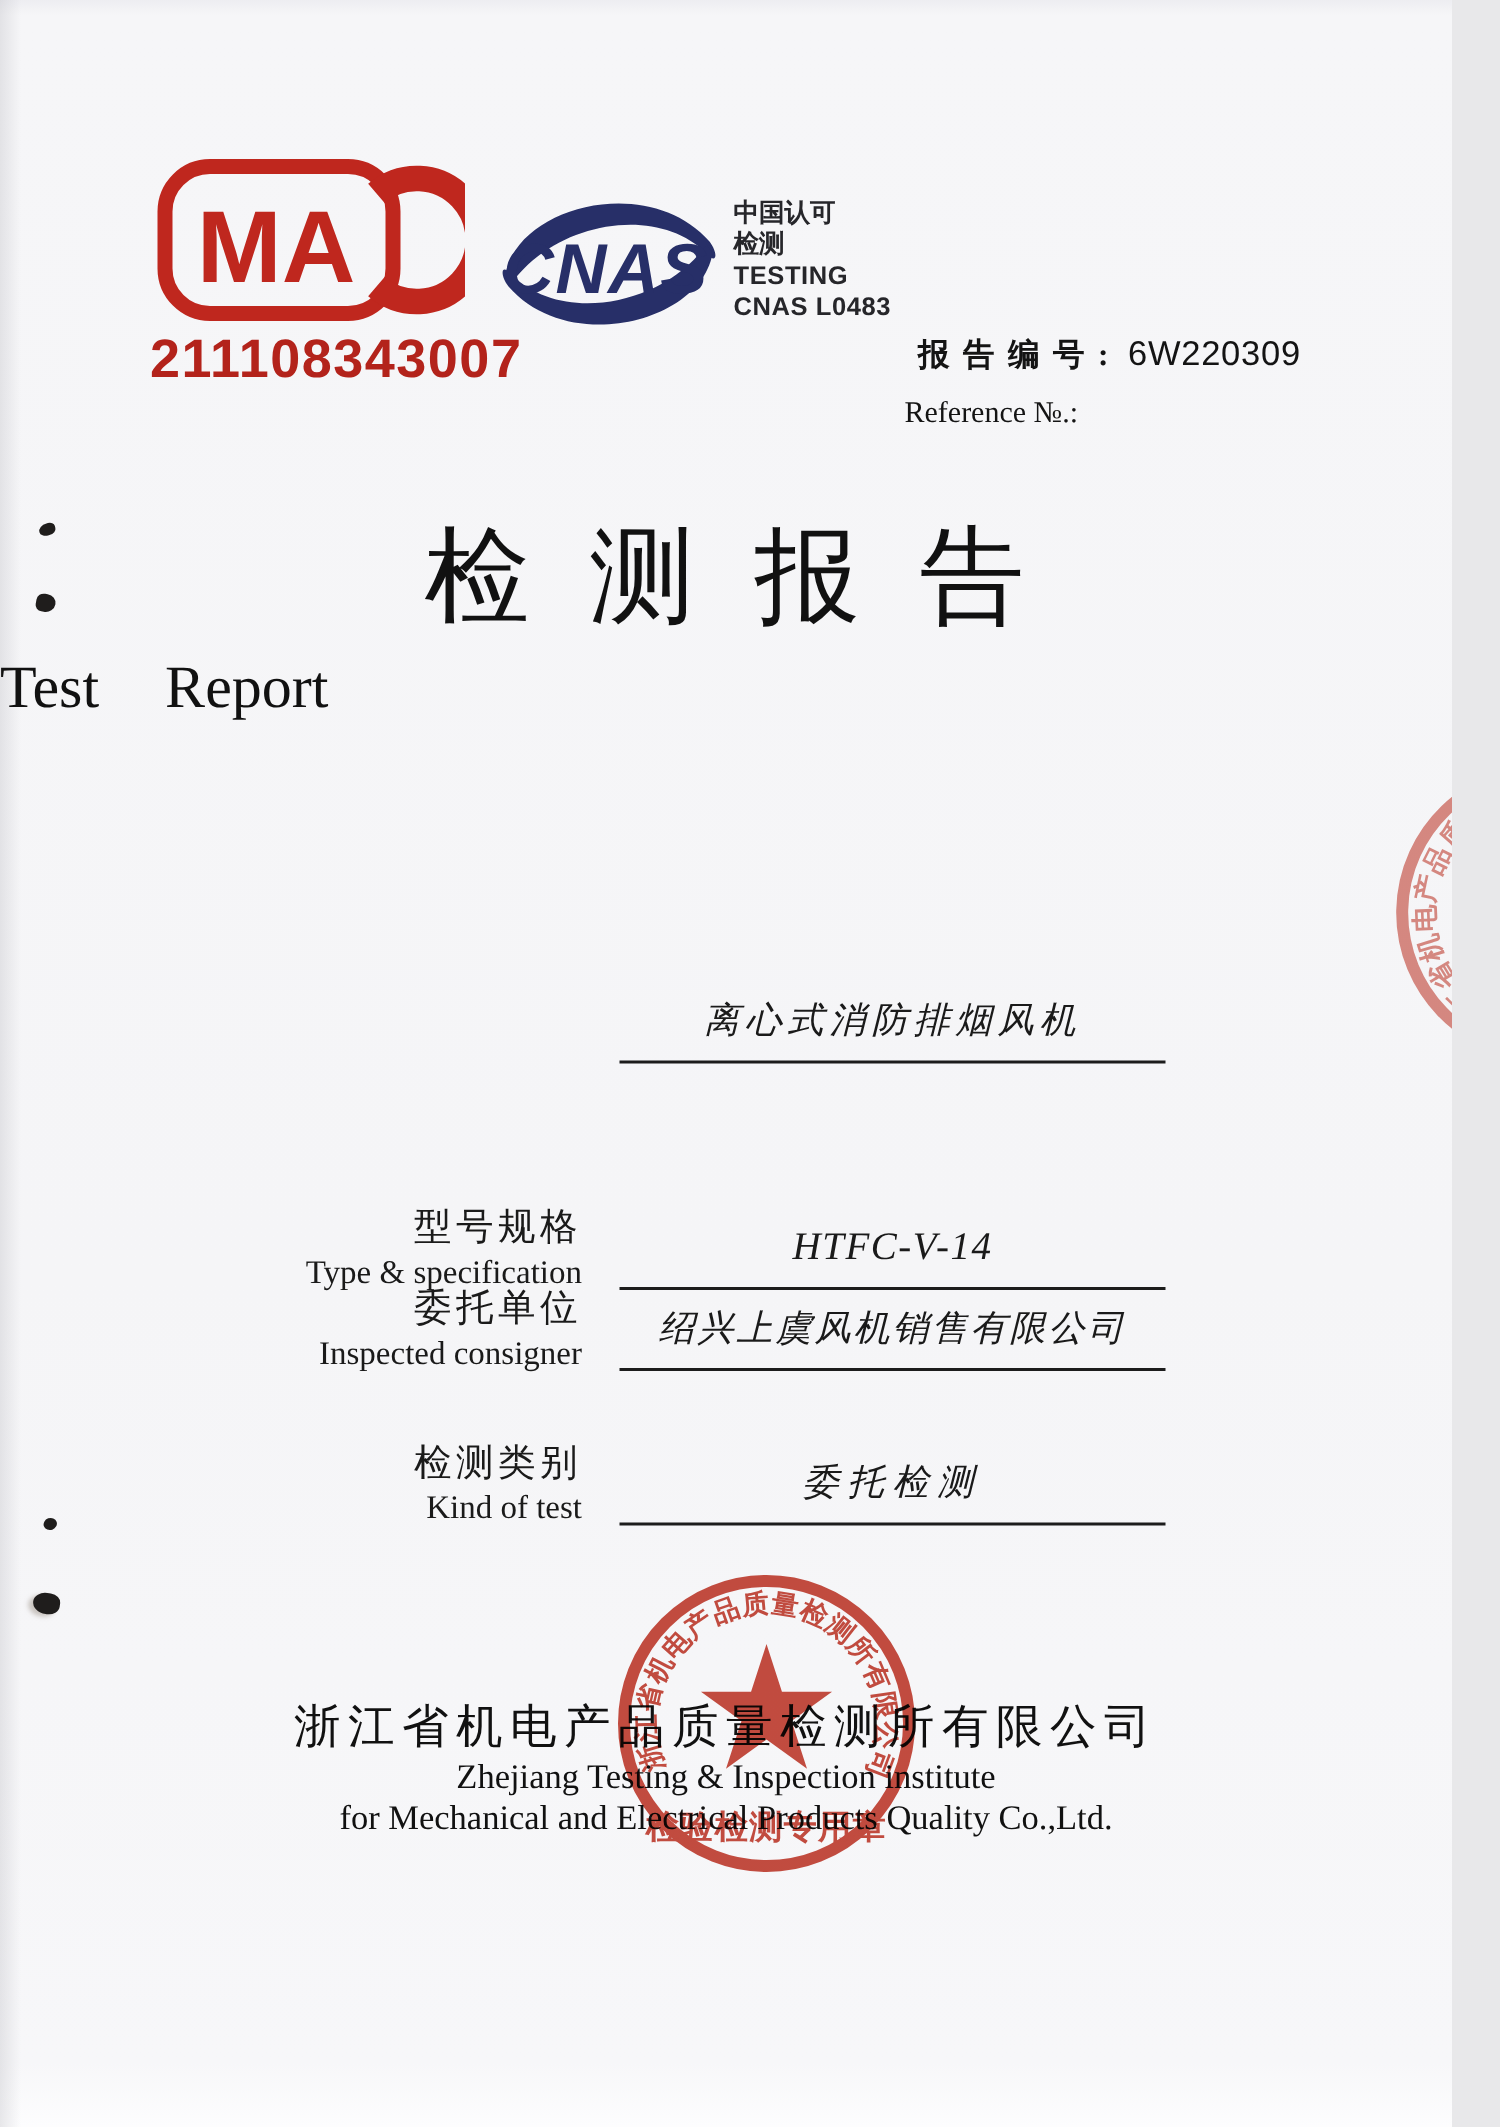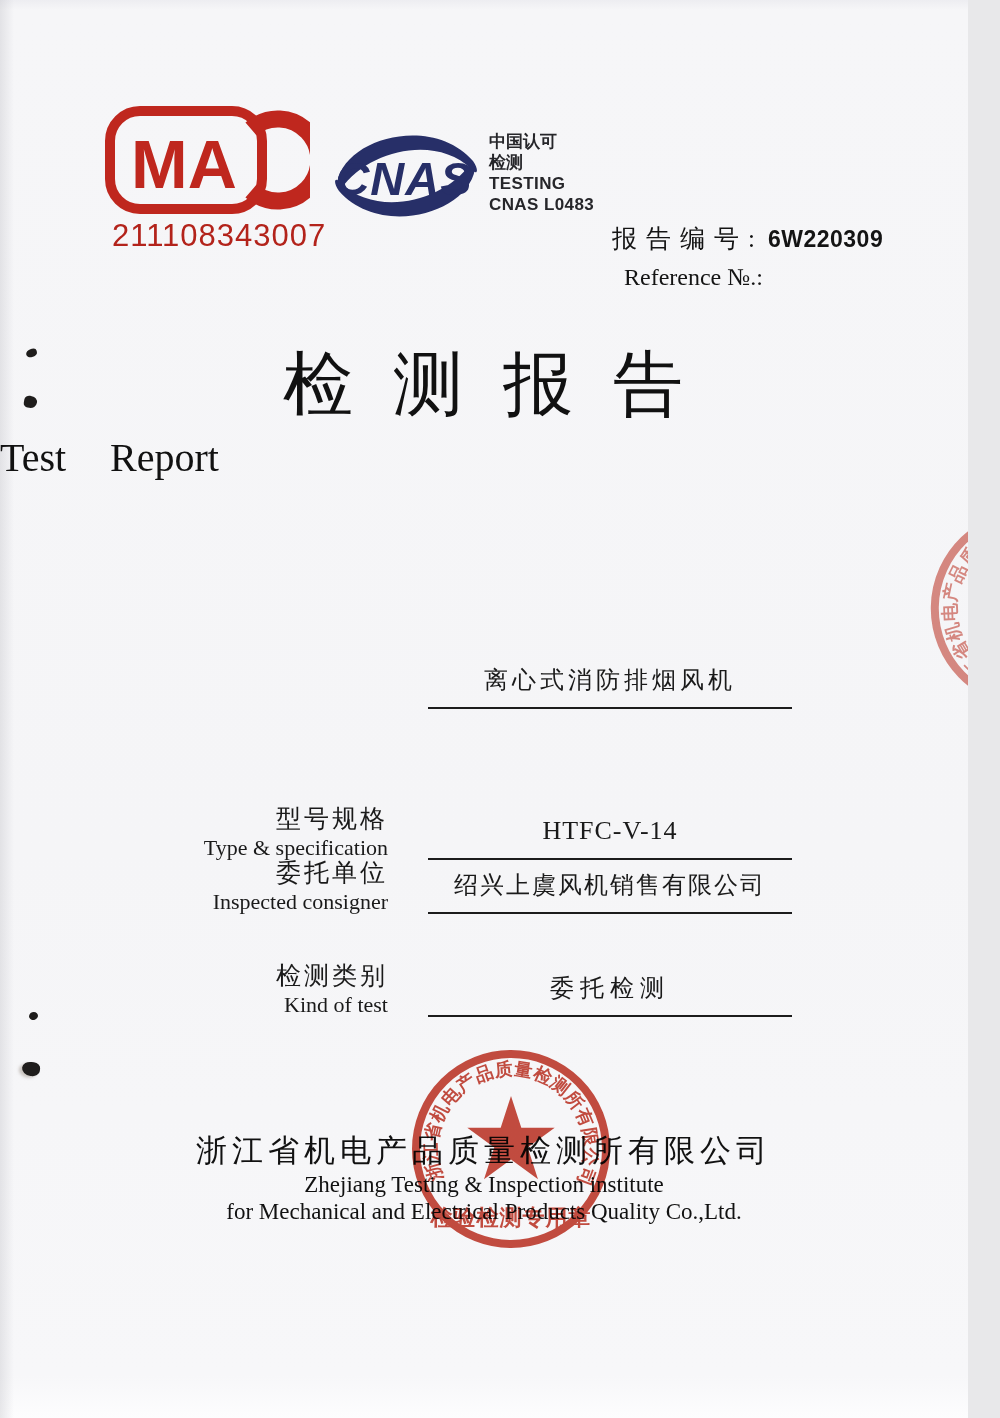--- a/index.html
+++ b/index.html
@@ -6,48 +6,48 @@
   .page{
     position:relative;width:968px;height:1418px;overflow:hidden;
     background:linear-gradient(180deg,#ededf1 0px,#f6f6f8 10px,#f5f5f7 60%,#f7f7f9 97%,#fdfdfe 100%);
     font-family:"Liberation Serif","DejaVu Serif",serif;color:#1a1a1a;
   }
   .serif{font-family:"Liberation Serif","DejaVu Serif",serif;}
   .sans{font-family:"Liberation Sans","DejaVu Sans",sans-serif;}
 
   
   .cma-logo{position:absolute;left:104px;top:104px;}
-  .cma-number{position:absolute;left:112px;top:218px;font-weight:normal;font-size:31px;
+  .cma-number{position:absolute;left:100px;top:218px;font-weight:bold;font-size:36px;
     letter-spacing:1px;color:#b3231b;font-family:"Liberation Sans","DejaVu Sans",sans-serif;}
   .cnas-logo{position:absolute;left:333px;top:121px;}
   .accred{position:absolute;left:489px;top:131px;line-height:21px;font-size:17px;font-weight:bold;color:#26262a;}
   .accred .cn{font-family:"Liberation Serif","DejaVu Serif",serif;}
   .accred .en{font-family:"Liberation Sans","DejaVu Sans",sans-serif;letter-spacing:0.4px;}
 
   
   .report-line{position:absolute;left:612px;top:222px;white-space:nowrap;}
-  .report-label{font-size:25px;letter-spacing:9px;color:#141414;}
-  .report-value{font-size:23px;font-weight:bold;letter-spacing:0.5px;color:#141414;
+  .report-label{font-size:21px;letter-spacing:9px;color:#141414;font-weight:bold;}
+  .report-value{font-size:23px;font-weight:normal;letter-spacing:0.5px;color:#141414;
     font-family:"Liberation Sans","DejaVu Sans",sans-serif;margin-top:17px;}
-  .reference-line{position:absolute;left:624px;top:264px;font-size:24px;color:#141414;text-align:center;}
+  .reference-line{position:absolute;left:603px;top:264px;font-size:20px;color:#141414;text-align:center;}
 
   
   .title-cn{position:absolute;left:0;top:338px;width:100%;text-align:center;
     font-size:70px;letter-spacing:40px;padding-left:38px;box-sizing:border-box;color:#111;}
   .title-en{position:absolute;left:0;top:434px;width:100%;text-align:left;
     font-size:40px;word-spacing:34px;color:#111;}
 
   
   .field-row{position:absolute;left:0;width:100%;height:60px;}
   .f-label{position:absolute;right:580px;text-align:right;white-space:nowrap;}
   .f-label .cn{font-size:25px;letter-spacing:3px;line-height:30px;}
   .f-label .en{font-size:22px;line-height:27px;}
-  .f-value{position:absolute;left:428px;width:364px;height:54px;
+  .f-value{position:absolute;left:413px;width:364px;height:54px;
     display:flex;align-items:center;justify-content:center;
-    border-bottom:2px solid #1c1c1c;font-size:24px;letter-spacing:4px;white-space:nowrap;}
+    border-bottom:2px solid #1c1c1c;font-size:24px;letter-spacing:4px;white-space:nowrap;font-style:italic;}
 
   
   .company-cn{position:absolute;left:0;top:1130px;width:100%;text-align:center;
     font-size:31px;letter-spacing:5px;color:#111;}
   .company-en1{position:absolute;left:0;top:1172px;width:100%;text-align:center;font-size:23px;color:#111;}
   .company-en2{position:absolute;left:0;top:1199px;width:100%;text-align:center;font-size:23px;color:#111;}
 
   
   .stamp-main{position:absolute;left:404px;top:1042px;width:215px;height:215px;
     mix-blend-mode:multiply;opacity:0.9;}

